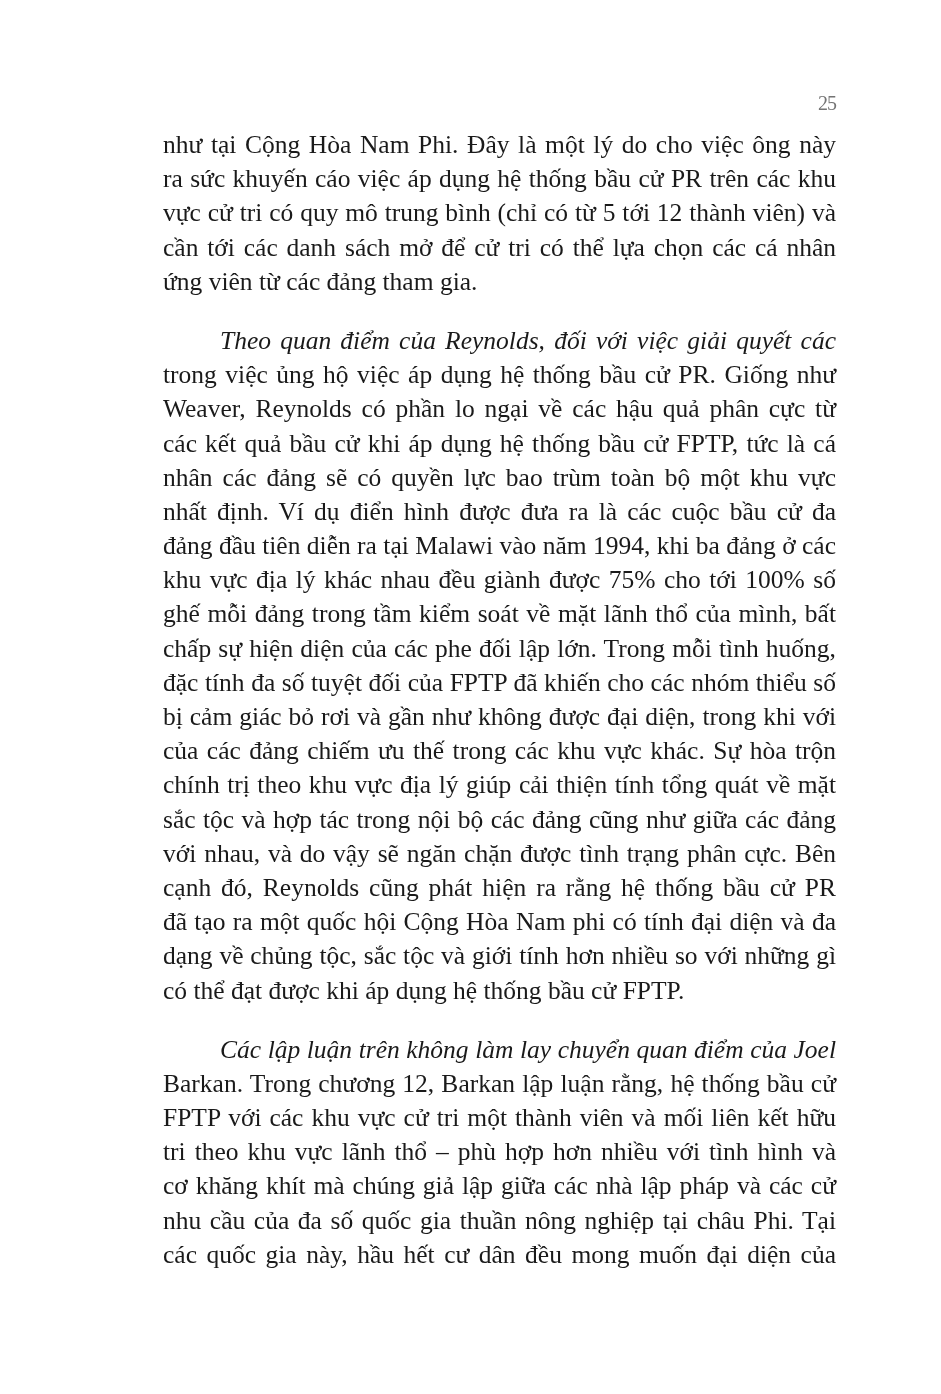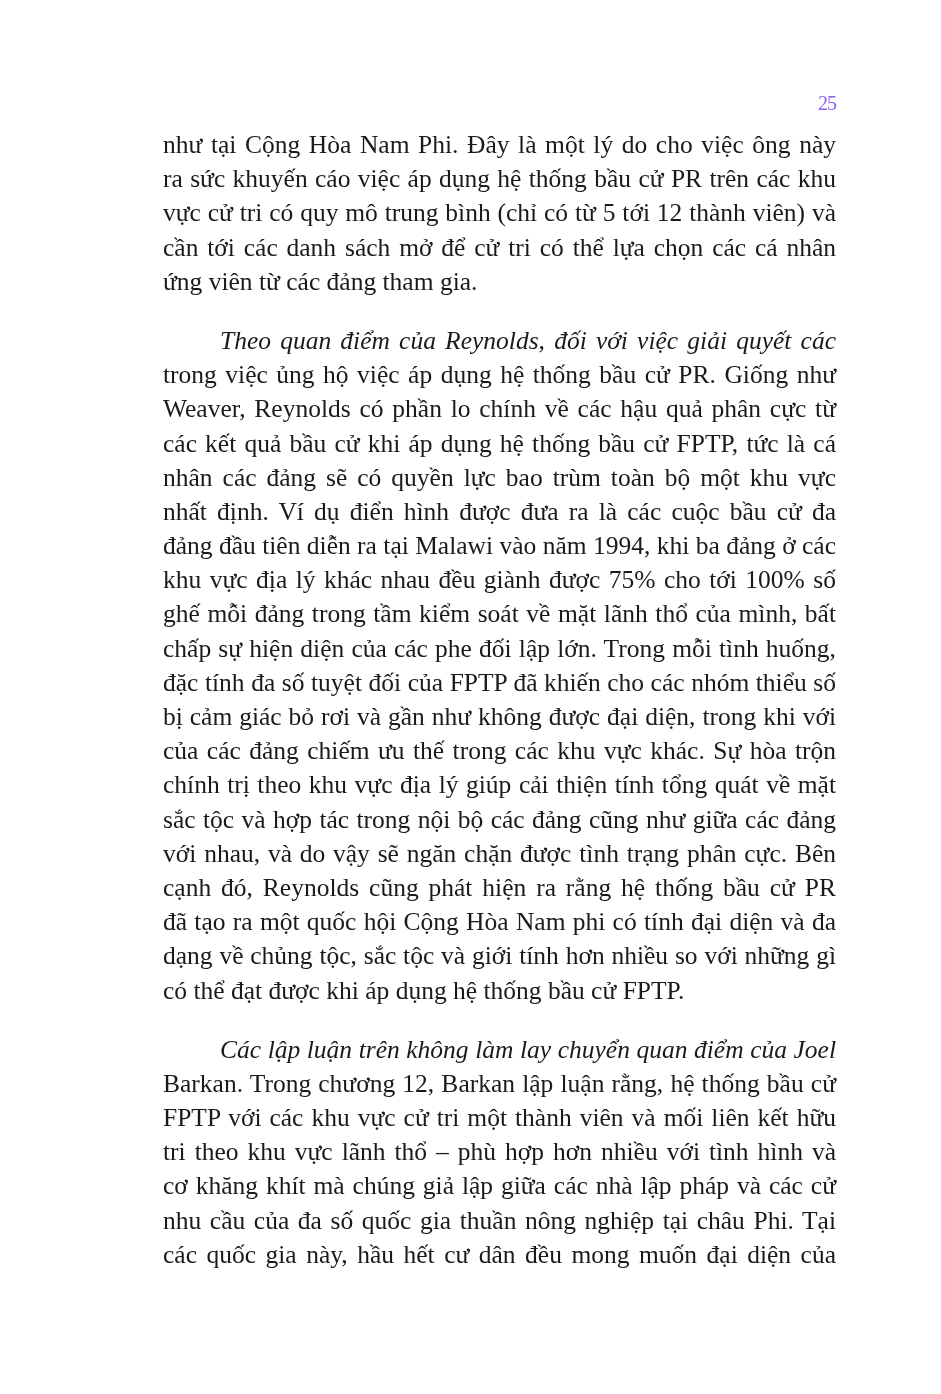--- a/index.html
+++ b/index.html
@@ -13,21 +13,21 @@
       position: relative;
       overflow: hidden;
       font-family: "Liberation Serif", "DejaVu Serif", serif;
       color: #1a1a1a;
     }
     .page-number {
       position: absolute;
       top: 92px;
       left: 818px;
       font-size: 20px;
-      color: #8b5cf6;
+      color: #737373;
       font-family: "Liberation Serif", serif;
       letter-spacing: -1px;
     }
     .content {
       position: absolute;
       left: 159px;
       top: 124px;
       width: 681px;
     }
     .paragraph {
@@ -67,21 +67,21 @@
     <span class="line">vực cử tri có quy mô trung bình (chỉ có từ 5 tới 12 thành viên) và</span>
     <span class="line">cần tới các danh sách mở để cử tri có thể lựa chọn các cá nhân</span>
     <span class="line last">ứng viên từ các đảng tham gia.</span>
   </p>
 
   <div class="gap"></div>
 
   <p class="paragraph">
     <span class="line indent">Theo quan điểm của Reynolds, đối với việc giải quyết các</span>
     <span class="line">trong việc ủng hộ việc áp dụng hệ thống bầu cử PR. Giống như</span>
-    <span class="line">Weaver, Reynolds có phần lo chính về các hậu quả phân cực từ</span>
+    <span class="line">Weaver, Reynolds có phần lo ngại về các hậu quả phân cực từ</span>
     <span class="line">các kết quả bầu cử khi áp dụng hệ thống bầu cử FPTP, tức là cá</span>
     <span class="line">nhân các đảng sẽ có quyền lực bao trùm toàn bộ một khu vực</span>
     <span class="line">nhất định. Ví dụ điển hình được đưa ra là các cuộc bầu cử đa</span>
     <span class="line">đảng đầu tiên diễn ra tại Malawi vào năm 1994, khi ba đảng ở các</span>
     <span class="line">khu vực địa lý khác nhau đều giành được 75% cho tới 100% số</span>
     <span class="line">ghế mỗi đảng trong tầm kiểm soát về mặt lãnh thổ của mình, bất</span>
     <span class="line">chấp sự hiện diện của các phe đối lập lớn. Trong mỗi tình huống,</span>
     <span class="line">đặc tính đa số tuyệt đối của FPTP đã khiến cho các nhóm thiểu số</span>
     <span class="line">bị cảm giác bỏ rơi và gần như không được đại diện, trong khi với</span>
     <span class="line">của các đảng chiếm ưu thế trong các khu vực khác. Sự hòa trộn</span>

